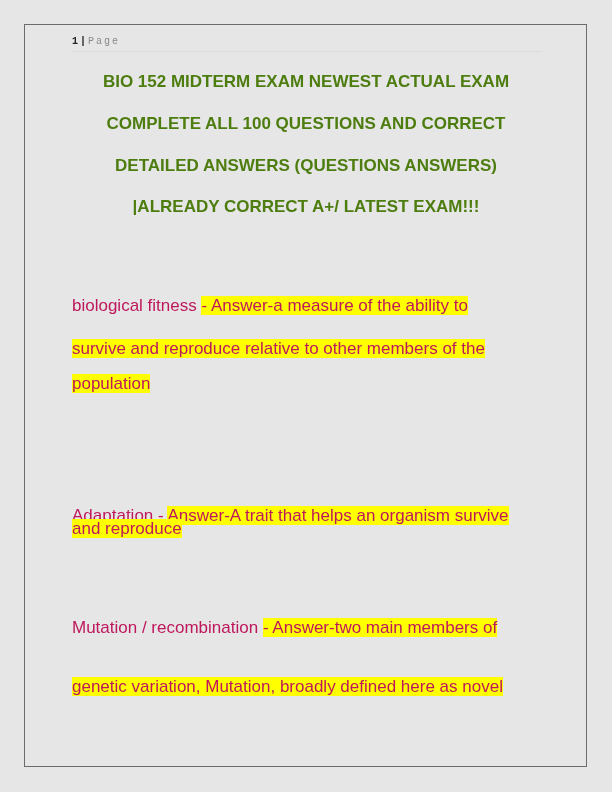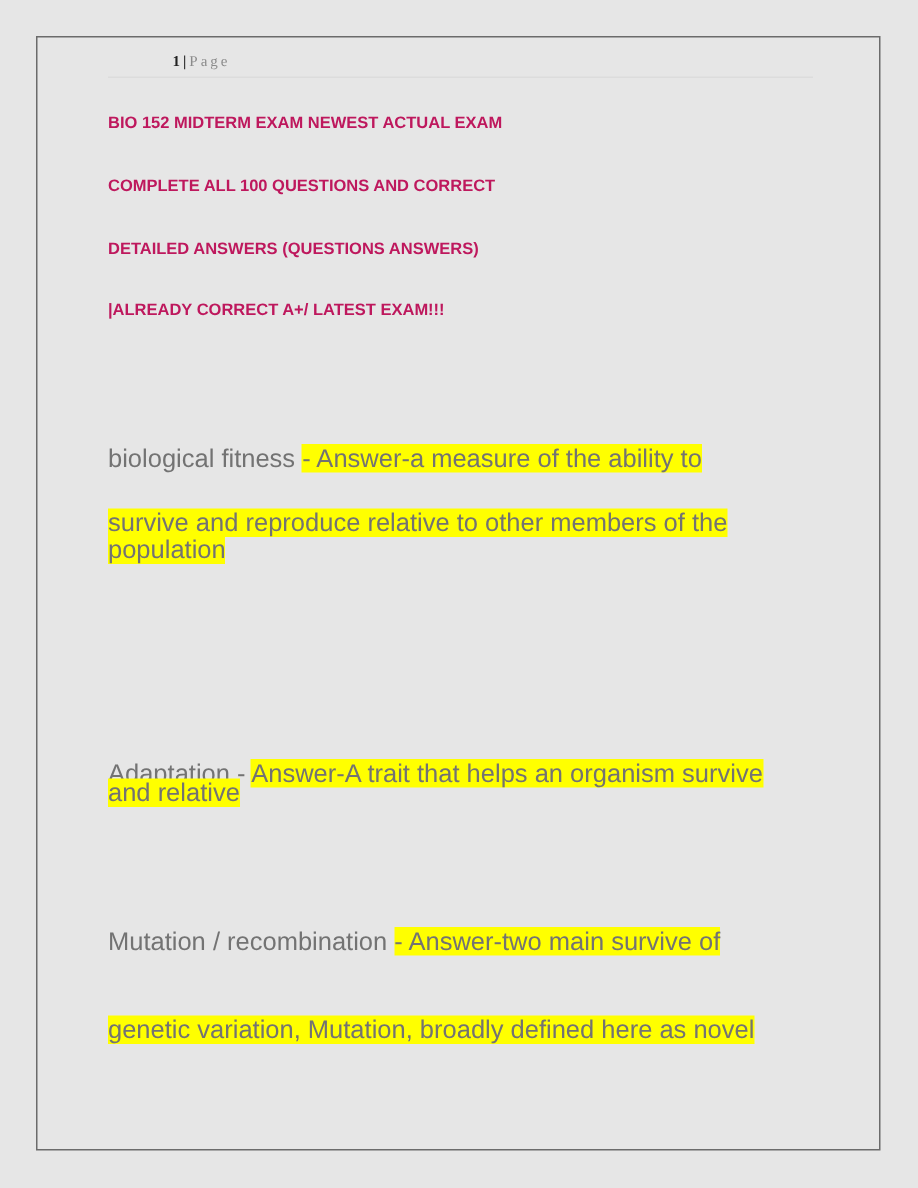--- a/index.html
+++ b/index.html
@@ -1,24 +1,24 @@
 <!DOCTYPE html>
 <html><head>
   <meta charset="utf-8">
   <style>
     html, body { margin:0; padding:0; }
     body { width:612px; height:792px; background:#e6e6e6; position:relative; overflow:hidden; font-family:"Liberation Sans", sans-serif; }
     .page-border { position:absolute; left:24px; top:24px; width:563px; height:743px; border:1px solid #6b6b6b; box-sizing:border-box; }
-    .header { position:absolute; left:72px; top:36px; font-family:Liberation Serif, serif; font-size:10px; color:#222;margin-left:43px; }
+    .header { position:absolute; left:72px; top:36px; font-family:Liberation Mono, monospace; font-size:10px; color:#222; }
     .header .num { font-weight:bold; }
     .header .bar { font-weight:bold; margin:0 2px; }
     .header .pg { color:#8a8a8a; letter-spacing:2px; font-size:10px; }
     .header-rule { position:absolute; left:72px; top:51px; width:470px; height:1px; background:#dcdcdc; }
-    .title { position:absolute; left:72px; width:468px; color:#be185d; font-weight:bold; font-size:11px; line-height:20px; }
-    .line { position:absolute; left:72px; font-size:17px; line-height:20px; color:#737373; white-space:nowrap; }
+    .title { position:absolute; left:72px; width:468px; text-align:center; color:#4d7c0f; font-weight:bold; font-size:17px; line-height:20px; }
+    .line { position:absolute; left:72px; font-size:17px; line-height:20px; color:#be185d; white-space:nowrap; }
     .hl { background:#ffff00; }
   </style>
 </head>
 <body>
 
 <div class="page-border"></div>
 
 <div class="header">
   <span class="num">1</span><span class="bar">|</span><span class="pg">Page</span>
 </div>
@@ -28,29 +28,29 @@
 <div class="title" style="top:114px">COMPLETE ALL 100 QUESTIONS AND CORRECT</div>
 <div class="title" style="top:156px">DETAILED ANSWERS (QUESTIONS ANSWERS)</div>
 <div class="title" style="top:197px">|ALREADY CORRECT A+/ LATEST EXAM!!!</div>
 
 <div class="line" style="top:296px">
   <span>biological fitness </span><span class="hl">- Answer-a measure of the ability to</span>
 </div>
 <div class="line" style="top:339px">
   <span class="hl">survive and reproduce relative to other members of the</span>
 </div>
-<div class="line" style="top:357px">
+<div class="line" style="top:374px">
   <span class="hl">population</span>
 </div>
 
 <div class="line" style="top:506px">
   <span>Adaptation - </span><span class="hl">Answer-A trait that helps an organism survive</span>
 </div>
 <div class="line" style="top:519px">
-  <span class="hl">and relative</span>
+  <span class="hl">and reproduce</span>
 </div>
 
 <div class="line" style="top:618px">
-  <span>Mutation / recombination </span><span class="hl">- Answer-two main survive of</span>
+  <span>Mutation / recombination </span><span class="hl">- Answer-two main members of</span>
 </div>
 <div class="line" style="top:677px">
   <span class="hl">genetic variation, Mutation, broadly defined here as novel</span>
 </div>
 
 </body></html>

